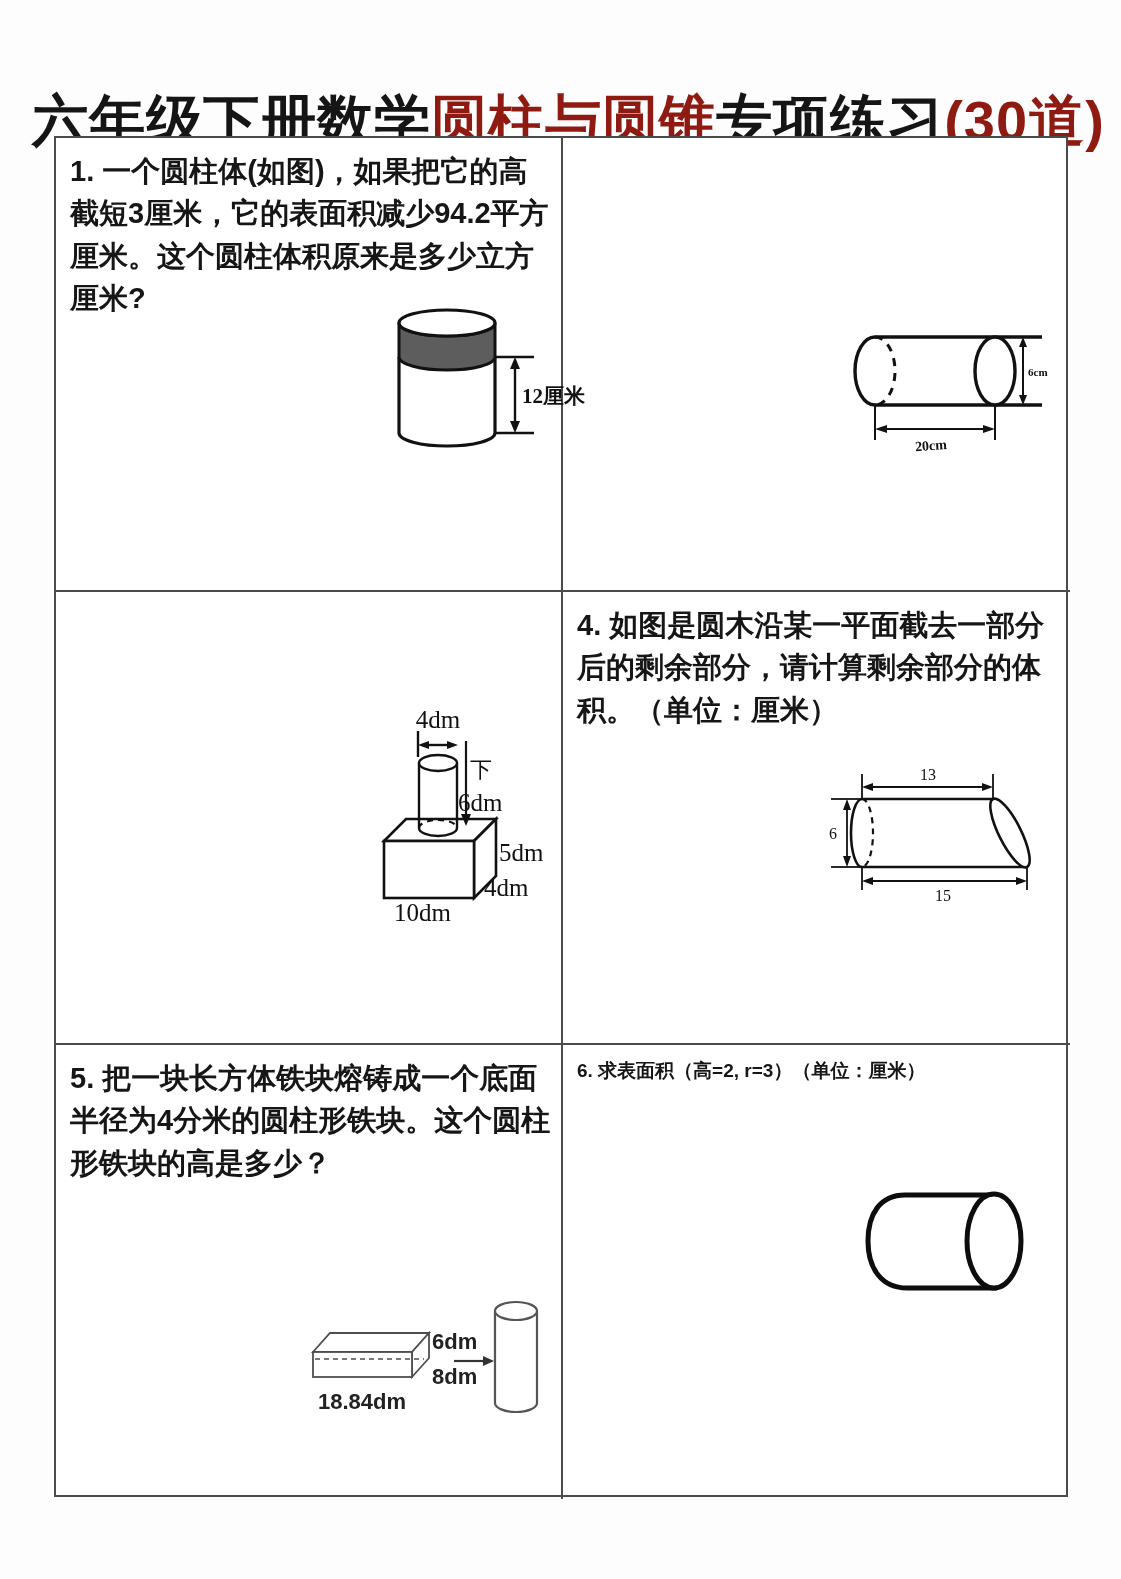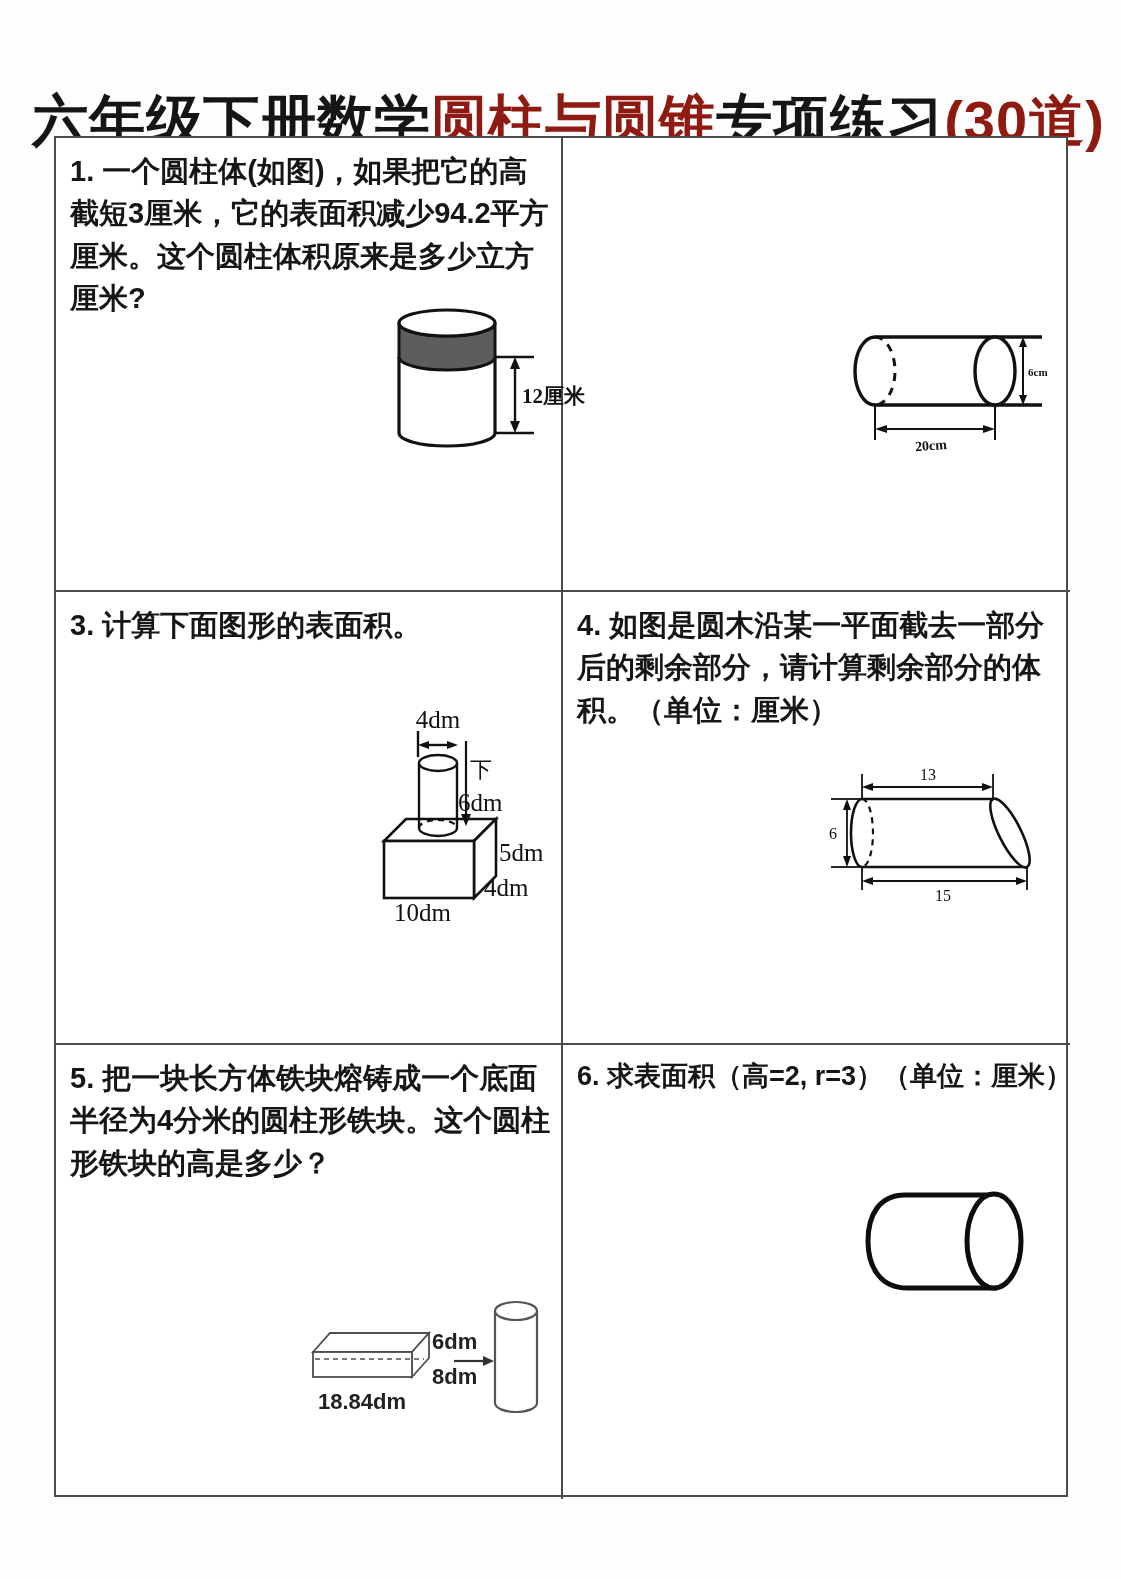--- a/index.html
+++ b/index.html
@@ -8,21 +8,21 @@
   .title{position:absolute;top:46px;left:0;width:100%;text-align:center;
          font-size:56px;font-weight:900;letter-spacing:1px;white-space:nowrap;margin-left:8px;}
   .title .accent{font-weight:900;}
   .sheet{position:absolute;left:54px;top:136px;width:1014px;height:1361px;
          display:grid;grid-template-columns:507px 507px;grid-template-rows:454px 453px 454px;
          border:2px solid #4b4b4b;box-sizing:border-box;background:#fff;}
   .cell{position:relative;box-sizing:border-box;padding:12px 10px 0 14px;}
   .b-r{border-right:2px solid #4b4b4b;}
   .b-b{border-bottom:2px solid #4b4b4b;}
   .ptext{margin:0;font-size:29px;line-height:1.46;font-weight:600;color:#161616;}
-  .ptext.small{font-size:27px;white-space:nowrap;}
+  .ptext.small{font-size:19px;white-space:nowrap;}
   .fig{position:absolute;}
   svg text{user-select:none;}
   .dimserif{font-family:"Liberation Serif",serif;}
 </style>
 </head>
 <body>
 
 <div class="page">
 
   <h1 class="title" style="color: rgb(21, 21, 21);"><span>六年级下册数学</span><span class="accent" style="color: rgb(142, 26, 18);">圆柱与圆锥</span><span>专项练习</span><span class="accent" style="color: rgb(142, 26, 18);">(30道)</span></h1>
@@ -68,21 +68,20 @@
           <line x1="158" y1="93" x2="158" y2="128"></line>
           <line x1="42" y1="117" x2="154" y2="117"></line>
           <polygon points="38,117 50,113 50,121" stroke="none" fill="#111"></polygon>
           <polygon points="158,117 146,113 146,121" stroke="none" fill="#111"></polygon>
         </g>
         <text class="dimserif" x="78" y="138" font-size="14" font-weight="bold" fill="#111" transform="rotate(-4 95 133)">20cm</text>
       </svg>
     </section>
 
     <section class="cell b-r b-b">
-      <p class="ptext">3. 计算下面图形的表面积。</p>
       <svg class="fig" style="left:316px;top:101px" width="210" height="240" viewBox="0 0 210 240">
         <text class="dimserif" x="66" y="35" font-size="25" text-anchor="middle" fill="#111">4dm</text>
         <g stroke="#111" stroke-width="2.4">
           <line x1="46" y1="38" x2="46" y2="64"></line>
           <line x1="50" y1="52" x2="82" y2="52"></line>
           <polygon points="46,52 57,48 57,56" stroke="none" fill="#111"></polygon>
           <polygon points="86,52 75,48 75,56" stroke="none" fill="#111"></polygon>
         </g>
         <g stroke="#111" stroke-width="2.6" fill="#ffffff">
           <polygon points="12,148 102,148 124,126 34,126"></polygon>

